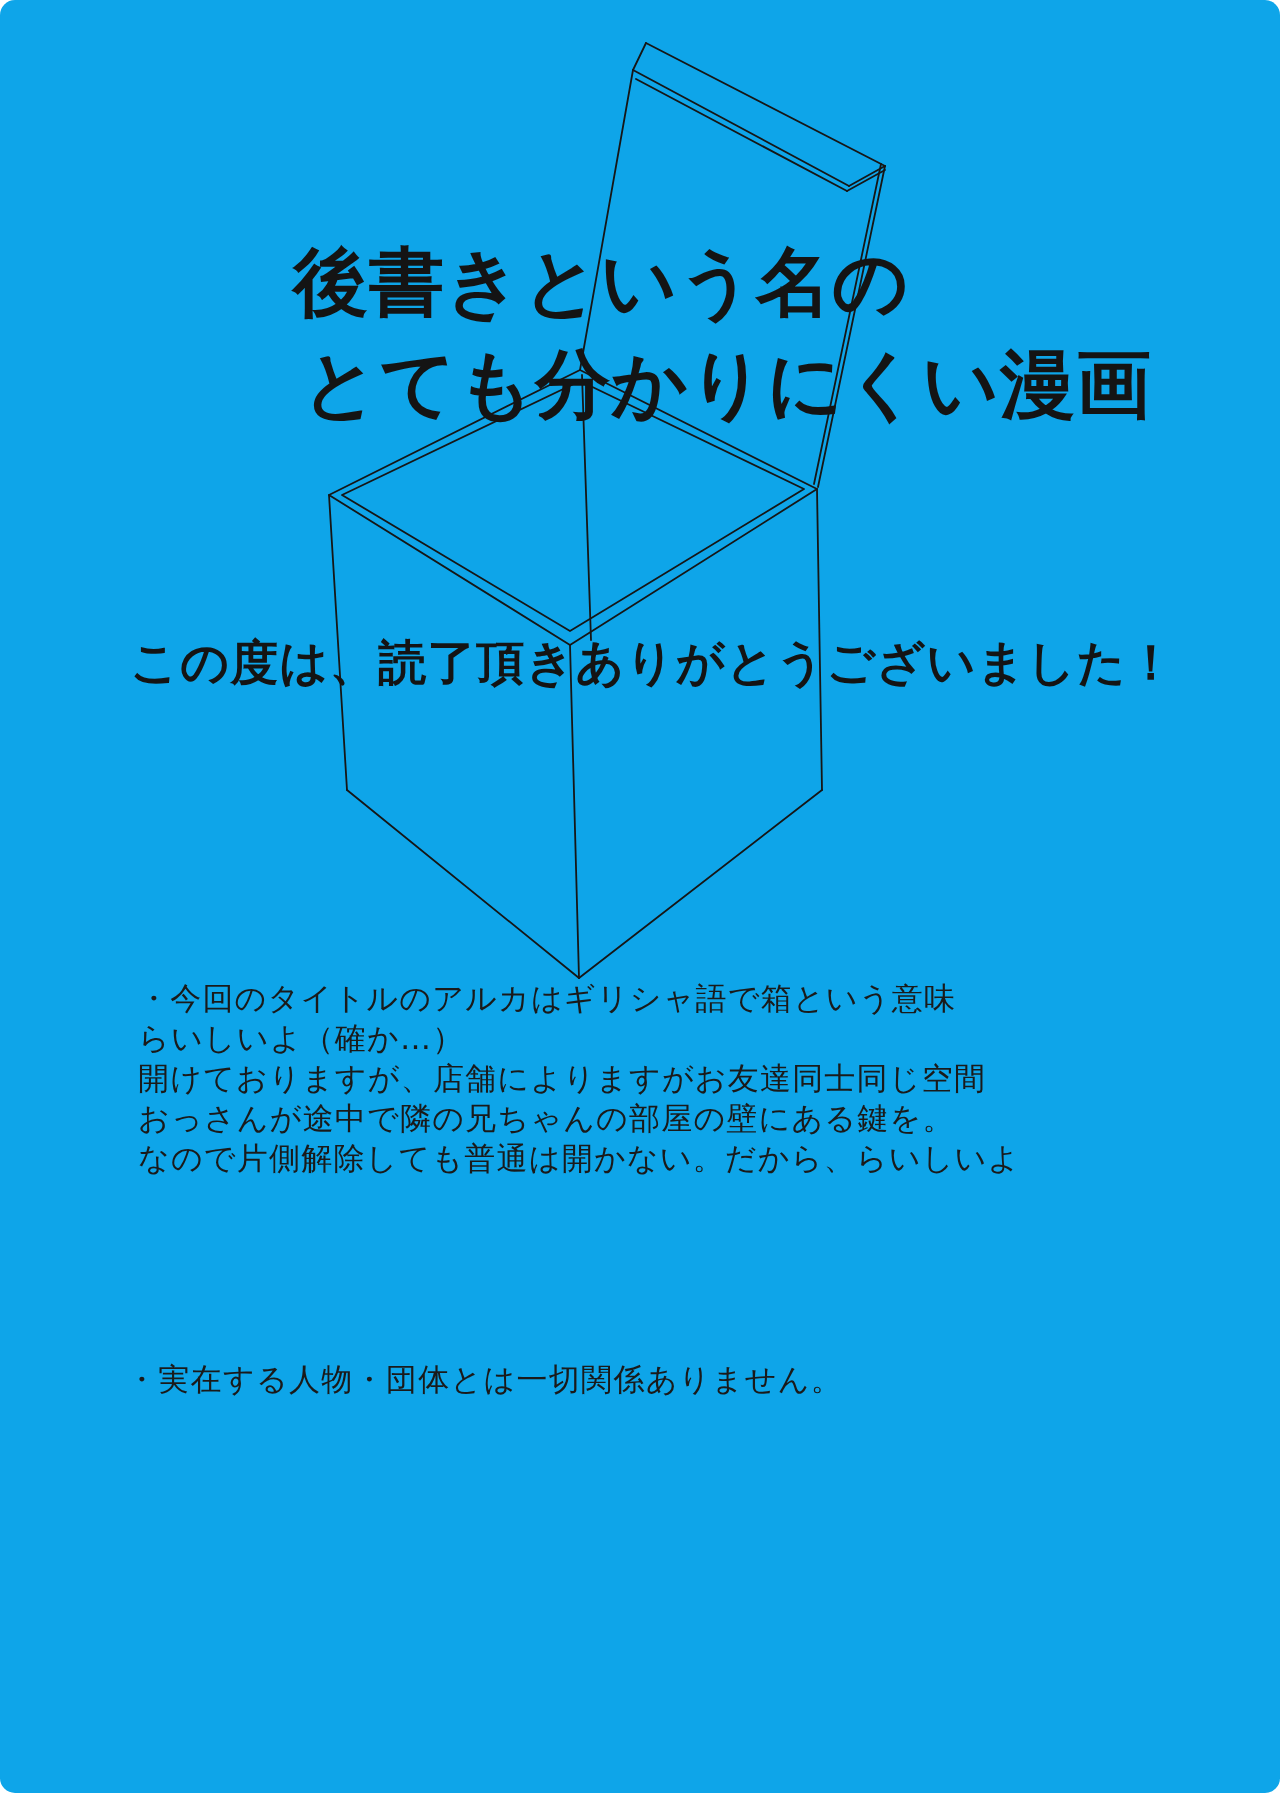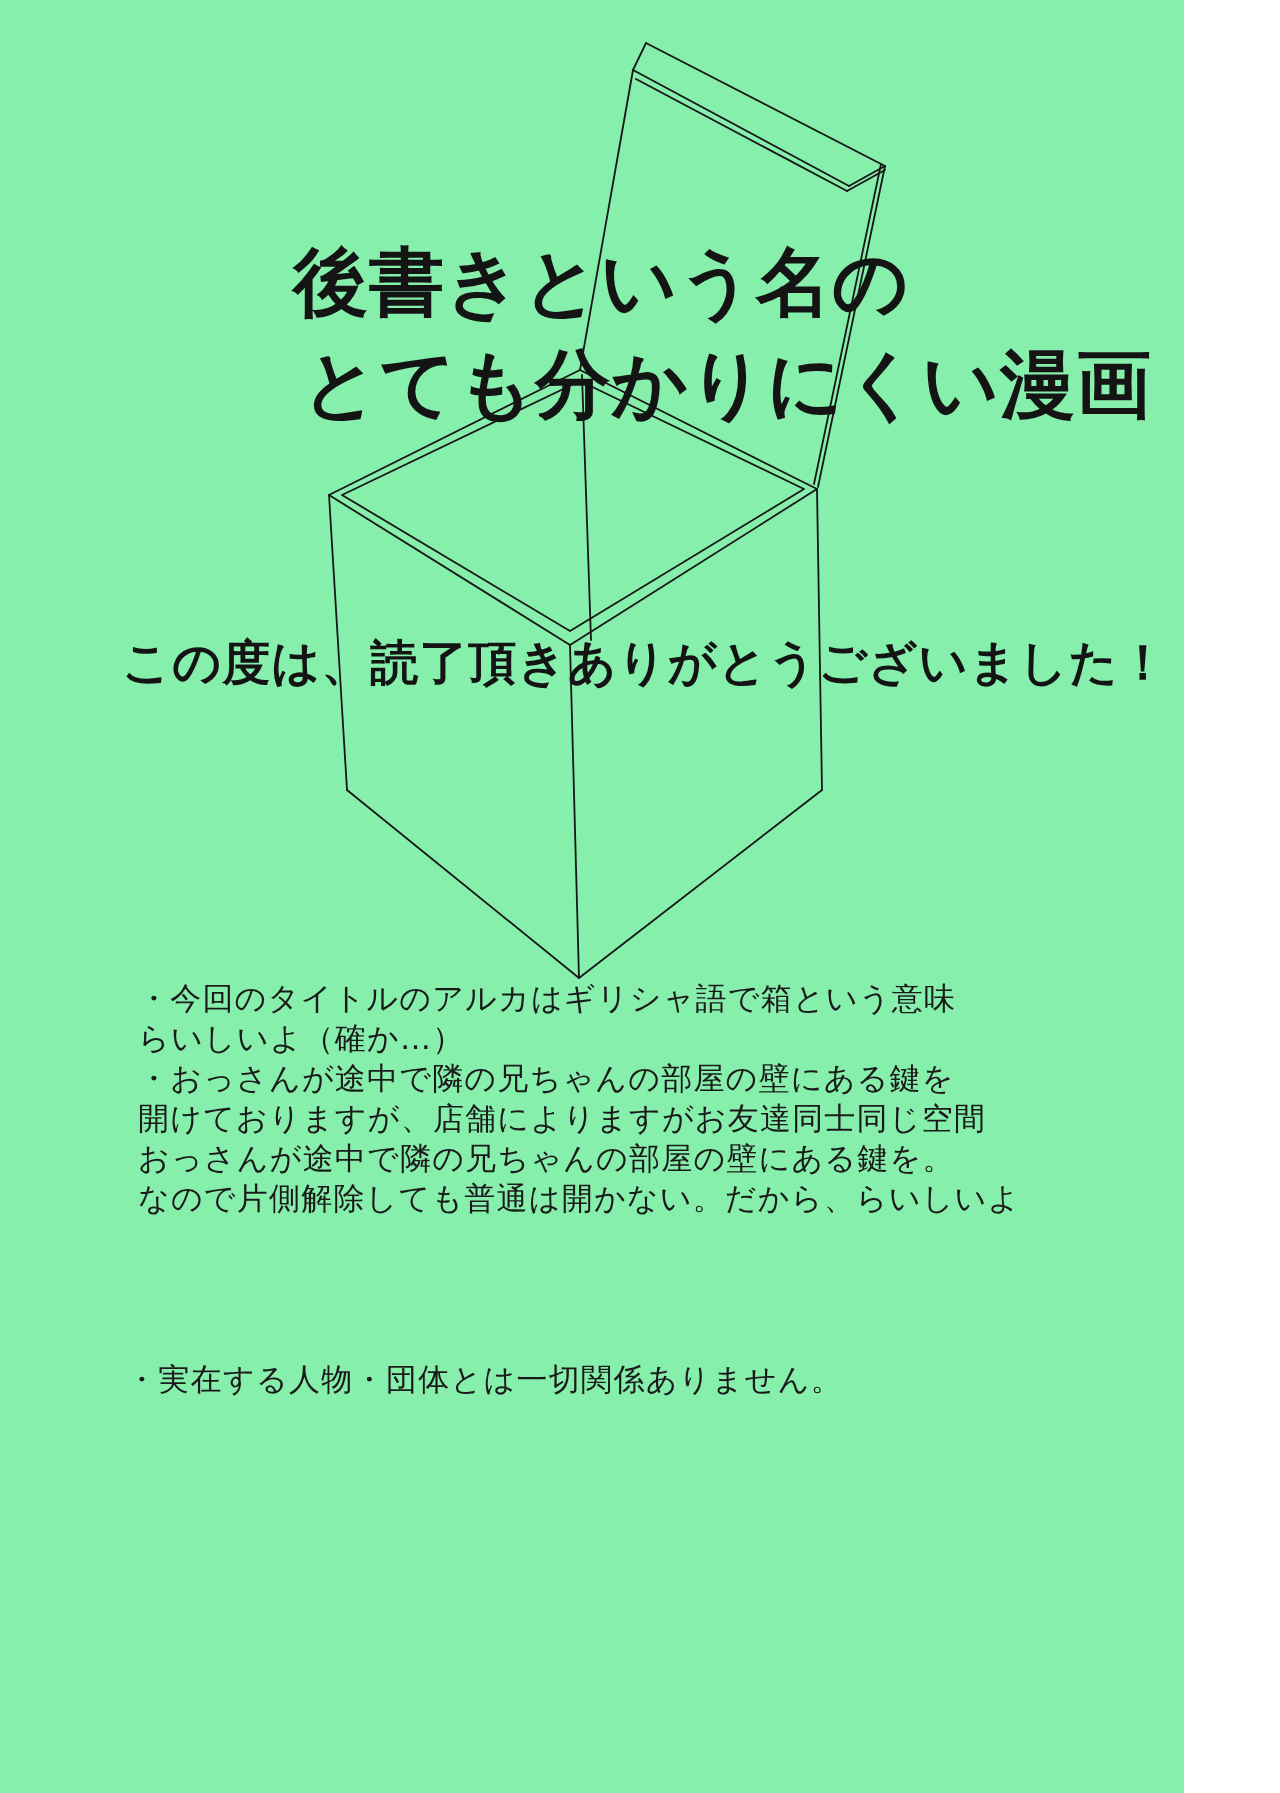--- a/index.html
+++ b/index.html
@@ -2,26 +2,27 @@
 <html><head>
 <meta charset="utf-8">
 <style>
   html, body {
     margin: 0;
     padding: 0;
     background: #ffffff;
   }
   .page {
     position: relative;
-    width: 1184px;
+    width: 1280px;
     height: 1793px;
-    background: #86efac;
+    background: #0ea5e9;
     overflow: hidden;
     font-family: "DejaVu Sans", sans-serif;
     color: #141414;
+    border-radius: 15px;
   }
   .box-art {
     position: absolute;
     left: 0;
     top: 0;
   }
   .txt {
     position: absolute;
     white-space: pre;
     color: #141414;
@@ -103,26 +104,25 @@
       <line x1="570" y1="645" x2="579" y2="978"></line>
 
       <line x1="347" y1="790" x2="579" y2="978"></line>
       <line x1="822" y1="790" x2="579" y2="978"></line>
     </g>
   </svg>
 
   <div class="txt title-line" style="left:293px; top:245px;">後書きという名の</div>
   <div class="txt title-line" style="left:302px; top:347px;">とても分かりにくい漫画</div>
 
-  <div class="txt thanks-line" style="left:122px; top:637px;">この度は、読了頂きありがとうございました！</div>
+  <div class="txt thanks-line" style="left:130px; top:637px;">この度は、読了頂きありがとうございました！</div>
 
   <div class="notes-block">
     <div class="note-line">・今回のタイトルのアルカはギリシャ語で箱という意味</div>
     <div class="note-line">らいしいよ（確か…）</div>
-    <div class="note-line">・おっさんが途中で隣の兄ちゃんの部屋の壁にある鍵を</div>
     <div class="note-line">開けておりますが、店舗によりますがお友達同士同じ空間</div>
     <div class="note-line">おっさんが途中で隣の兄ちゃんの部屋の壁にある鍵を。</div>
     <div class="note-line">なので片側解除しても普通は開かない。だから、らいしいよ</div>
   </div>
 
   <div class="txt disclaimer-line" style="left:126px; top:1362px;">・実在する人物・団体とは一切関係ありません。</div>
 
 </div>
 
 </body></html>

